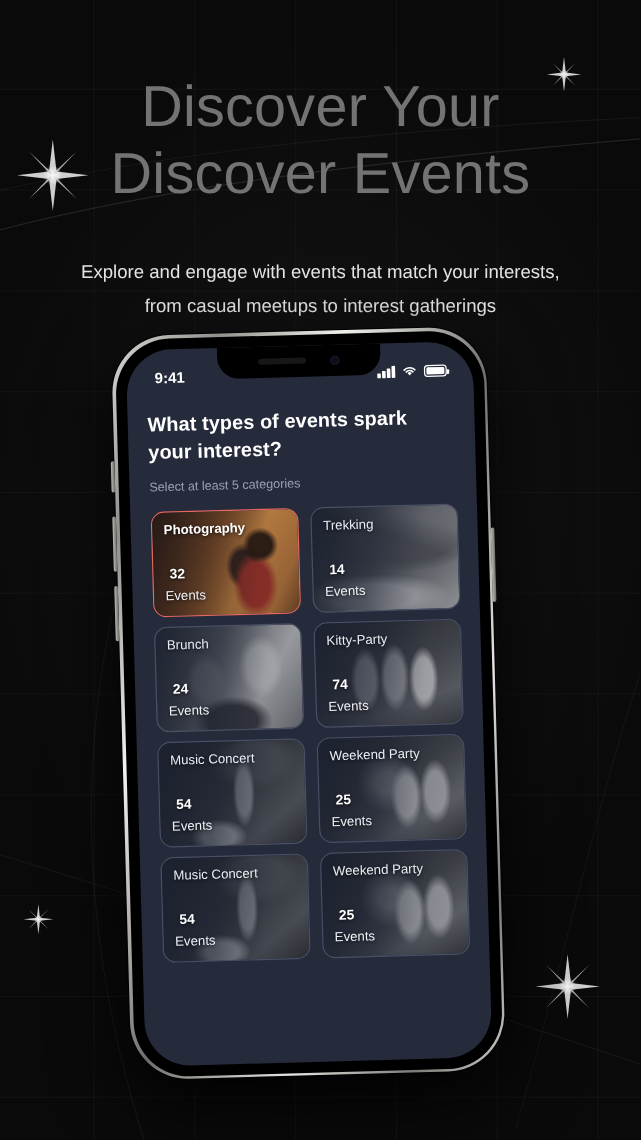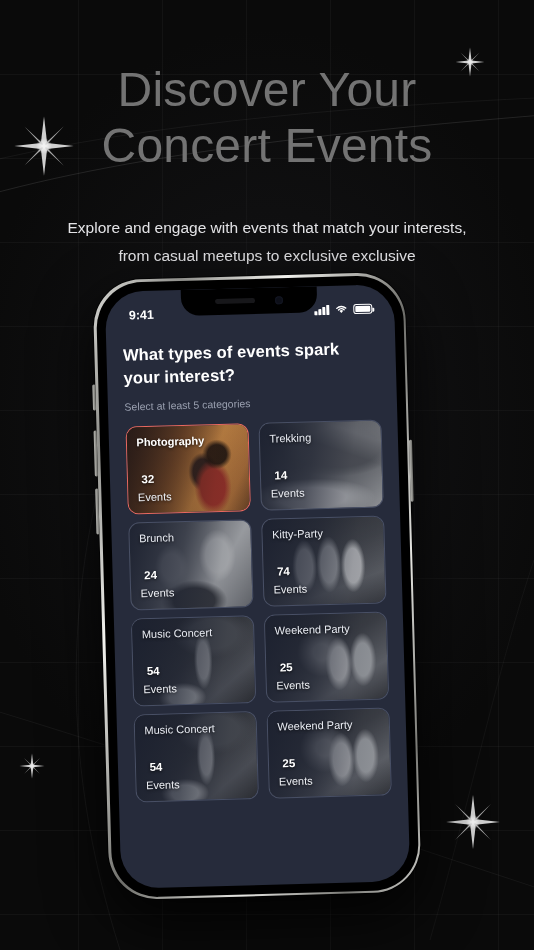--- a/index.html
+++ b/index.html
@@ -282,25 +282,25 @@
             <path d="M82 18 L54 48 L50 50 L52 46 Z"></path>
             <path d="M18 82 L46 52 L50 50 L48 54 Z"></path>
           </g>
           <circle cx="50" cy="50" r="13" fill="url(#g3)"></circle>
         </svg></div>
     </div>
 
   <div class="hero">
     <h1>
       <span>Discover Your</span><br>
-      <span>Concert Events</span>
+      <span>Discover Events</span>
     </h1>
     <p>
       <span>Explore and engage with events that match your interests,</span><br>
-      <span>from casual meetups to exclusive exclusive</span>
+      <span>from casual meetups to interest gatherings</span>
     </p>
   </div>
 
   <div id="phone-wrap">
     <div class="phone-frame">
       <div class="side-btn silent"></div>
       <div class="side-btn vup"></div>
       <div class="side-btn vdown"></div>
       <div class="side-btn power"></div>
 

